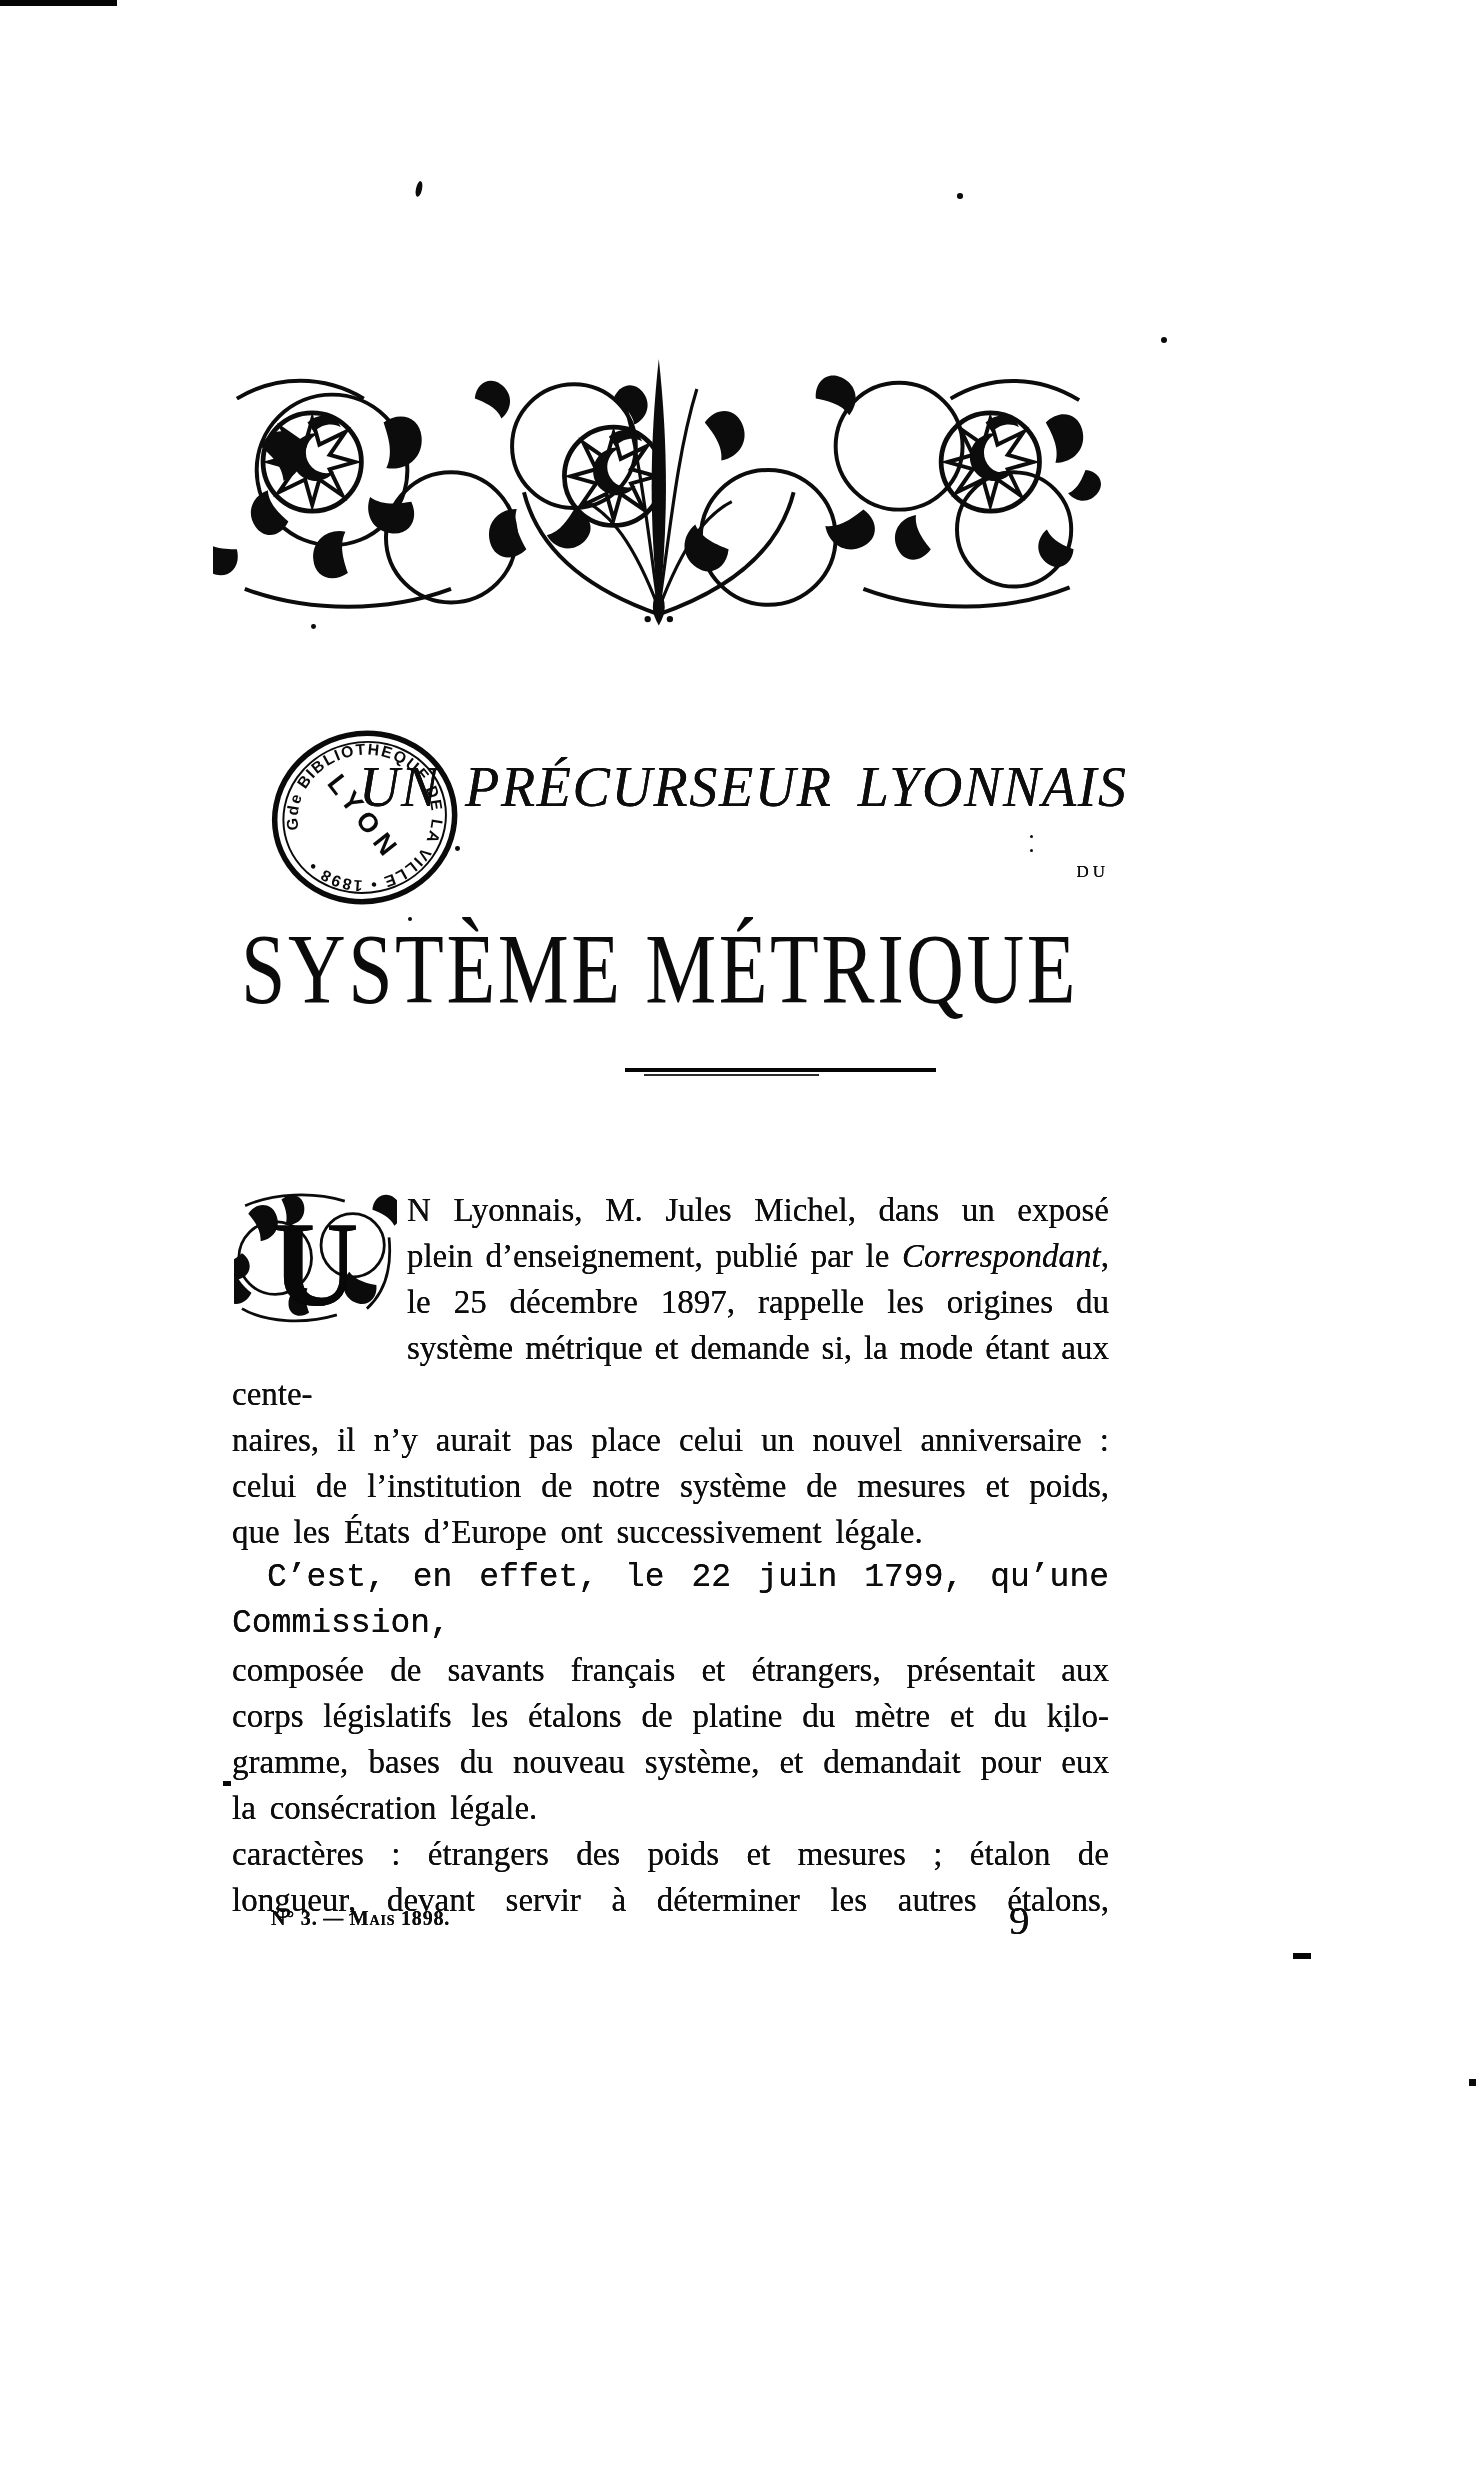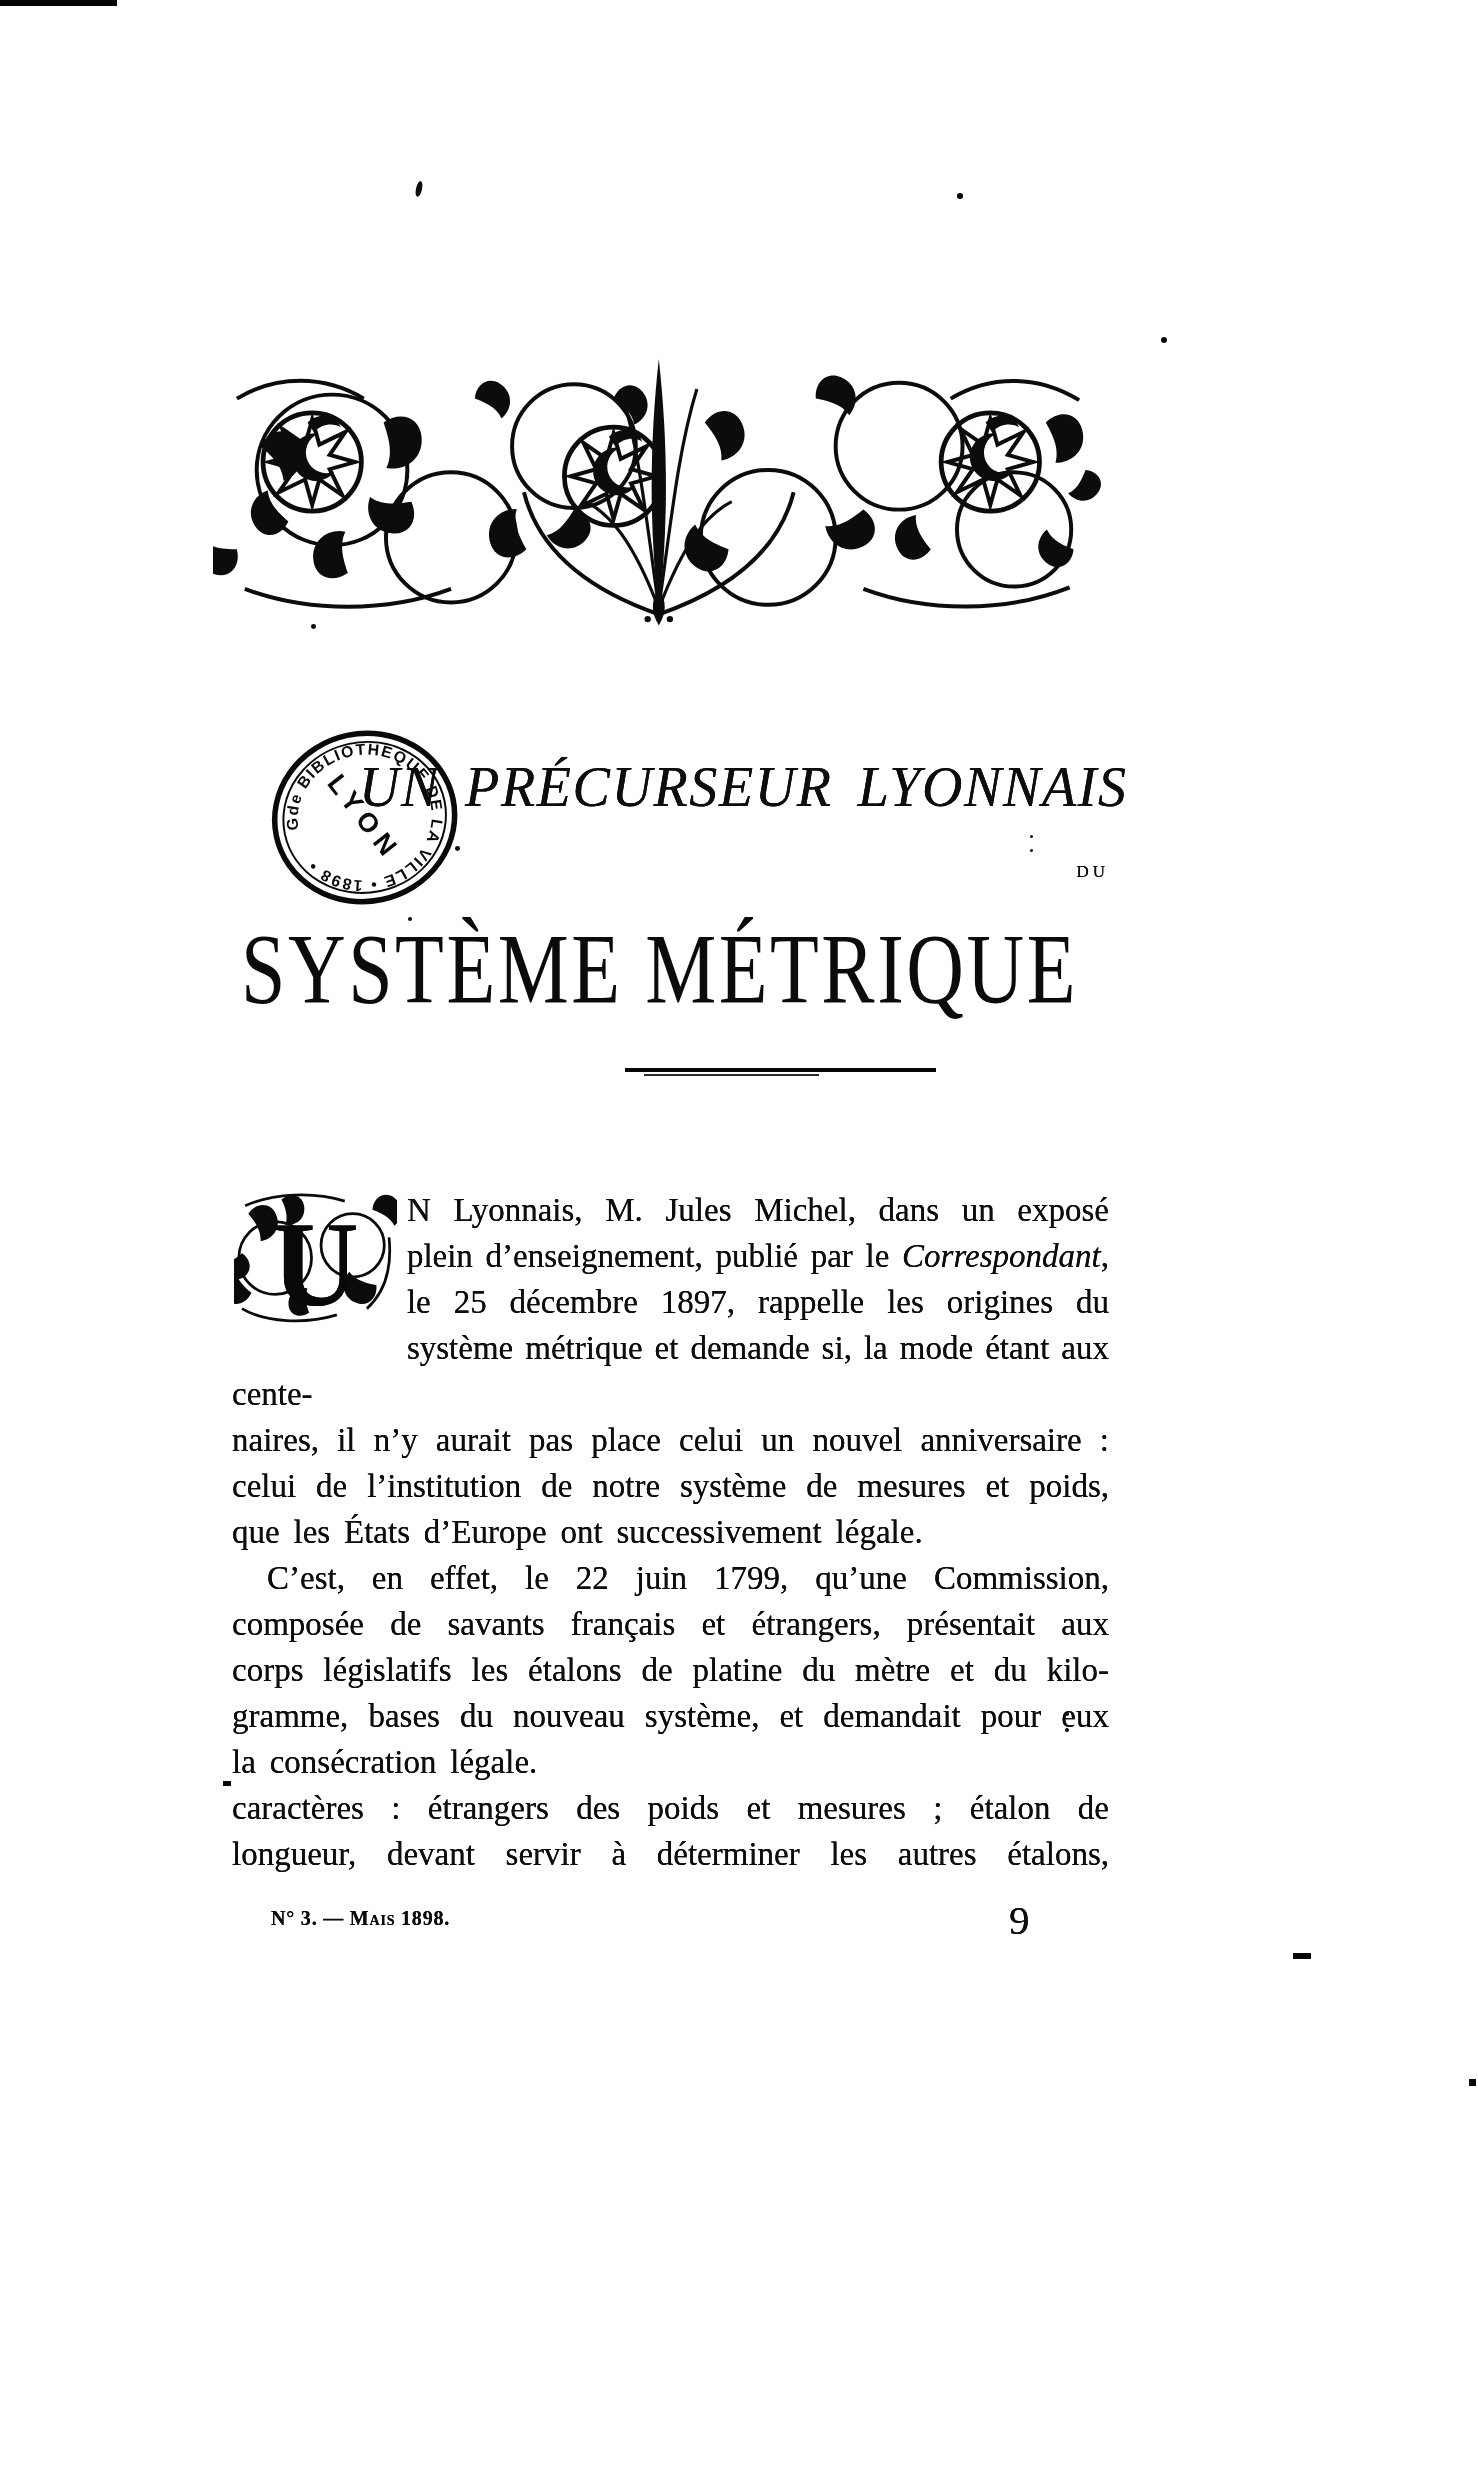--- a/index.html
+++ b/index.html
@@ -27,21 +27,21 @@
   #rule-main{position:absolute;left:625px;top:1068px;width:311px;height:4px;background:#050505;}
   #rule-shadow{position:absolute;left:644px;top:1074px;width:175px;height:1.6px;background:#2b2b2b;}
 
   
   #body-text{
     position:absolute;left:232px;top:1187px;width:877px;
     font-size:33px;line-height:46px;text-shadow:0 0 0.4px #000;
   }
   #body-text .line{min-height:46px;}
   .j{text-align:justify;text-align-last:justify;}
-  .ind{text-indent:35px;}
+  .ind{text-indent:35px;font-family:Liberation Mono, monospace;}
   .end{text-align:left;word-spacing:5.6px;}
   .it{font-style:italic;}
   #drop-cap{
     float:left;width:163px;height:136px;margin:3.2px 10.3px 0 1.6px;
   }
 
   
   #footer-issue{
     position:absolute;left:271px;top:1907px;
     font-size:20px;font-weight:bold;font-variant:small-caps;letter-spacing:0.8px;

